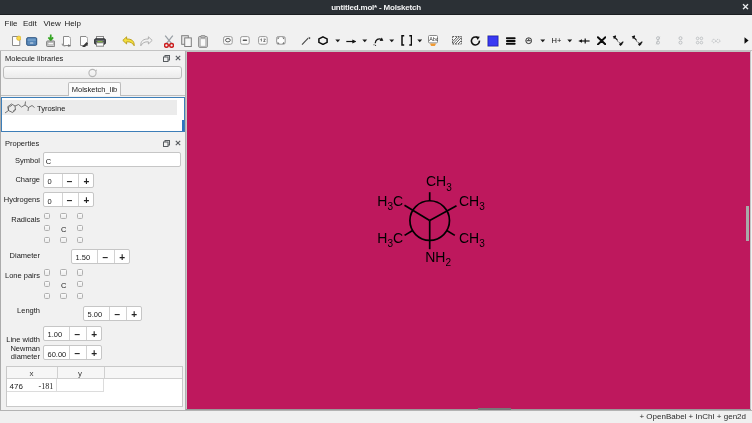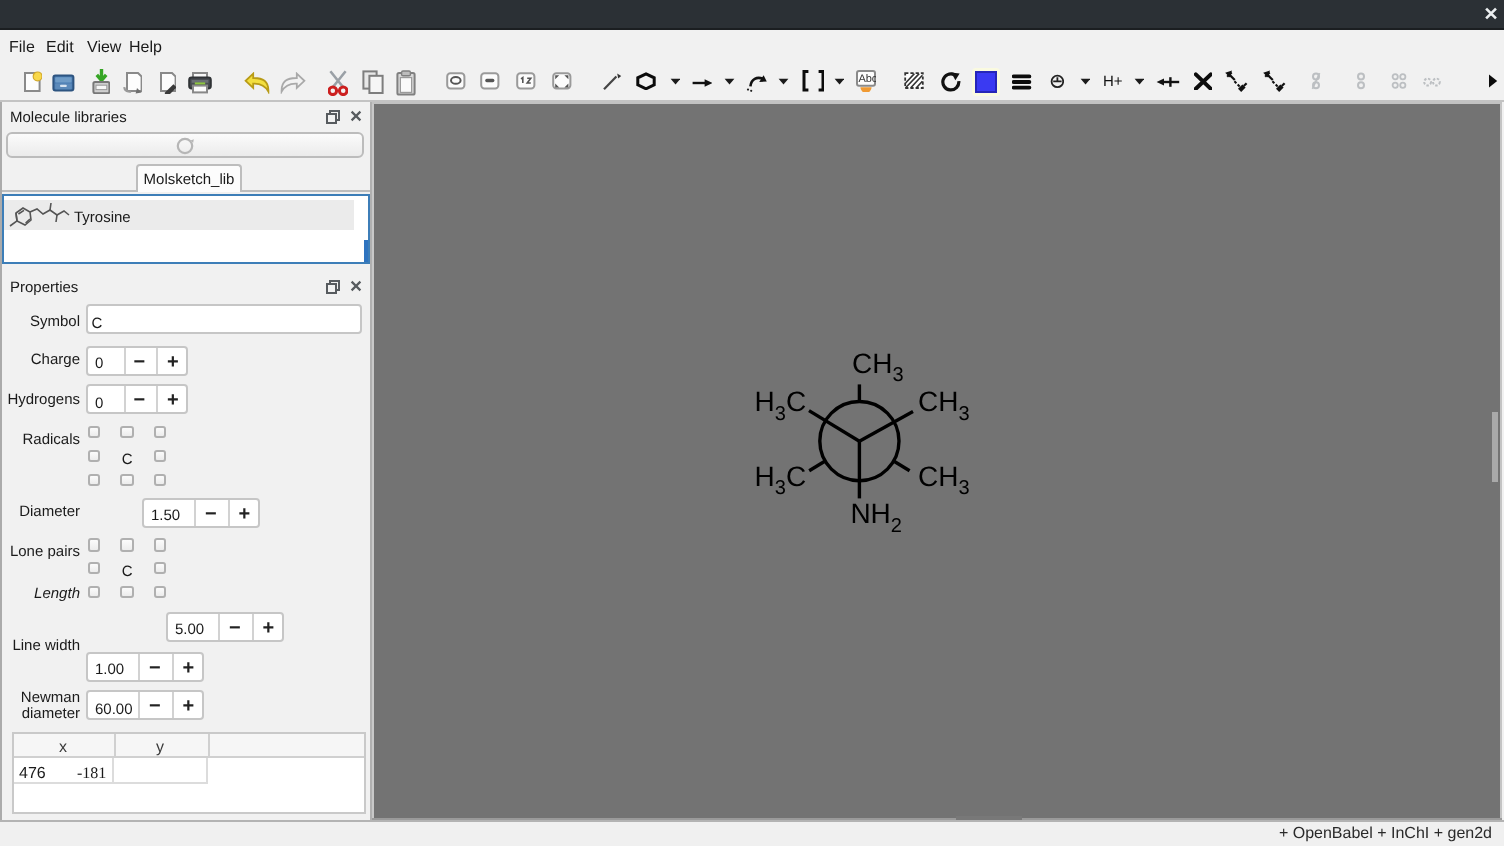--- a/index.html
+++ b/index.html
@@ -12,34 +12,35 @@
 #closex { position:absolute; right:1px; top:2px; color:#eceff1; font-size:9px; font-weight:bold; width:11px; text-align:center; }
 
 #menubar { position:absolute; left:0; top:17px; width:752px; height:14px; background:#f1f1f1; }
 .menuitem { position:absolute; top:2px; font-size:8px; color:#1a1a1a; }
 
 #toolbar { position:absolute; left:0; top:31px; width:752px; height:20px; background:#f1f1f1; border-bottom:1px solid #c3c3c3; }
 
 #leftpanel { position:absolute; left:0; top:51px; width:172px; height:359px; background:#f1f1f1; }
 .docktitle { position:absolute; font-size:7.5px; color:#1a1a1a; }
 
-#canvas { position:absolute; left:186px; top:51px; width:565px; height:359px; background:#737373; border-top:1px solid #c2c2c2; border-bottom:1px solid #9a9a9a; }
+#canvas { position:absolute; left:186px; top:51px; width:565px; height:359px; background:#be185d; border-top:1px solid #c2c2c2; border-bottom:1px solid #9a9a9a; }
 #statusbar { position:absolute; left:0; top:411px; width:752px; height:12px; background:#f0f0f0; }
 #statustext { position:absolute; right:6px; top:1px; font-size:8px; color:#2a2a2a; }
 .fieldlabel { position:absolute; font-size:7.5px; color:#1a1a1a; text-align:right; width:40px; }
 .tfield { position:absolute; background:#fff; border:1px solid #c6c6c6; border-radius:2px; font-size:7.5px; color:#1a1a1a; }
 .spin { position:absolute; background:#fff; border:1px solid #c6c6c6; border-radius:2px; }
 .spin .val { position:absolute; left:4px; top:3.5px; font-size:7.5px; color:#1a1a1a; }
 .spin .d1, .spin .d2 { position:absolute; top:0; bottom:0; width:1px; background:#d2d2d2; }
 .spin .minus, .spin .plus { position:absolute; font-size:10px; font-weight:bold; color:#222; top:2px; }
 .cb { position:absolute; width:6.5px; height:6.5px; border:1px solid #b0b0b0; border-radius:1.5px; background:linear-gradient(#fbfbfb,#ececec); }
 </style>
 </head>
 <body>
 <div id="titlebar">
+    <div id="titletext">untitled.mol* - Molsketch</div>
     <div id="closex">✕</div>
   </div>
 <div id="menubar">
   <div class="menuitem" style="left:4.5px;">File</div>
   <div class="menuitem" style="left:23px;">Edit</div>
   <div class="menuitem" style="left:43.5px;">View</div>
   <div class="menuitem" style="left:64.5px;">Help</div>
 </div>
 <div id="toolbar">
 <svg class="abs" style="left:10.5px;top:4.0px" width="10" height="12" viewBox="0 0 10 12">
@@ -299,29 +300,29 @@
 <div class="fieldlabel" style="left:0;top:220.2px;">Lone pairs</div>
 <div class="cb" style="left:43.8px;top:218.2px;"></div>
 <div class="cb" style="left:60.1px;top:218.2px;"></div>
 <div class="cb" style="left:76.8px;top:218.2px;"></div>
 <div class="cb" style="left:43.8px;top:229.9px;"></div>
 <div class="abs" style="left:60.1px;top:230.4px;width:7px;text-align:center;font-size:7.5px;color:#1a1a1a;">C</div>
 <div class="cb" style="left:76.8px;top:229.9px;"></div>
 <div class="cb" style="left:43.8px;top:241.5px;"></div>
 <div class="cb" style="left:60.1px;top:241.5px;"></div>
 <div class="cb" style="left:76.8px;top:241.5px;"></div>
-<div class="fieldlabel" style="left:0;top:241px;font-style:italic;">Length</div>
+<div class="fieldlabel" style="left:0;top:255px;">Length</div>
 <div class="spin" style="left:42.5px;top:254.5px;width:59px;height:15px;margin-left:40px;">
       <span class="val">5.00</span>
       <span class="d1" style="left:25.5px;"></span>
       <span class="d2" style="left:42.5px;"></span>
       <span class="minus" style="left:31.0px;">−</span>
       <span class="plus" style="left:47.75px;">+</span>
     </div>
-<div class="fieldlabel" style="left:0;top:267px;">Line width</div>
+<div class="fieldlabel" style="left:0;top:284px;">Line width</div>
 <div class="spin" style="left:42.5px;top:274.5px;width:59px;height:15px;">
       <span class="val">1.00</span>
       <span class="d1" style="left:25.5px;"></span>
       <span class="d2" style="left:42.5px;"></span>
       <span class="minus" style="left:31.0px;">−</span>
       <span class="plus" style="left:47.75px;">+</span>
     </div>
 <div class="fieldlabel" style="left:0;top:293.7px;line-height:8px;">Newman<br>diameter</div>
 <div class="spin" style="left:42.5px;top:294px;width:59px;height:15px;">
       <span class="val">60.00</span>

